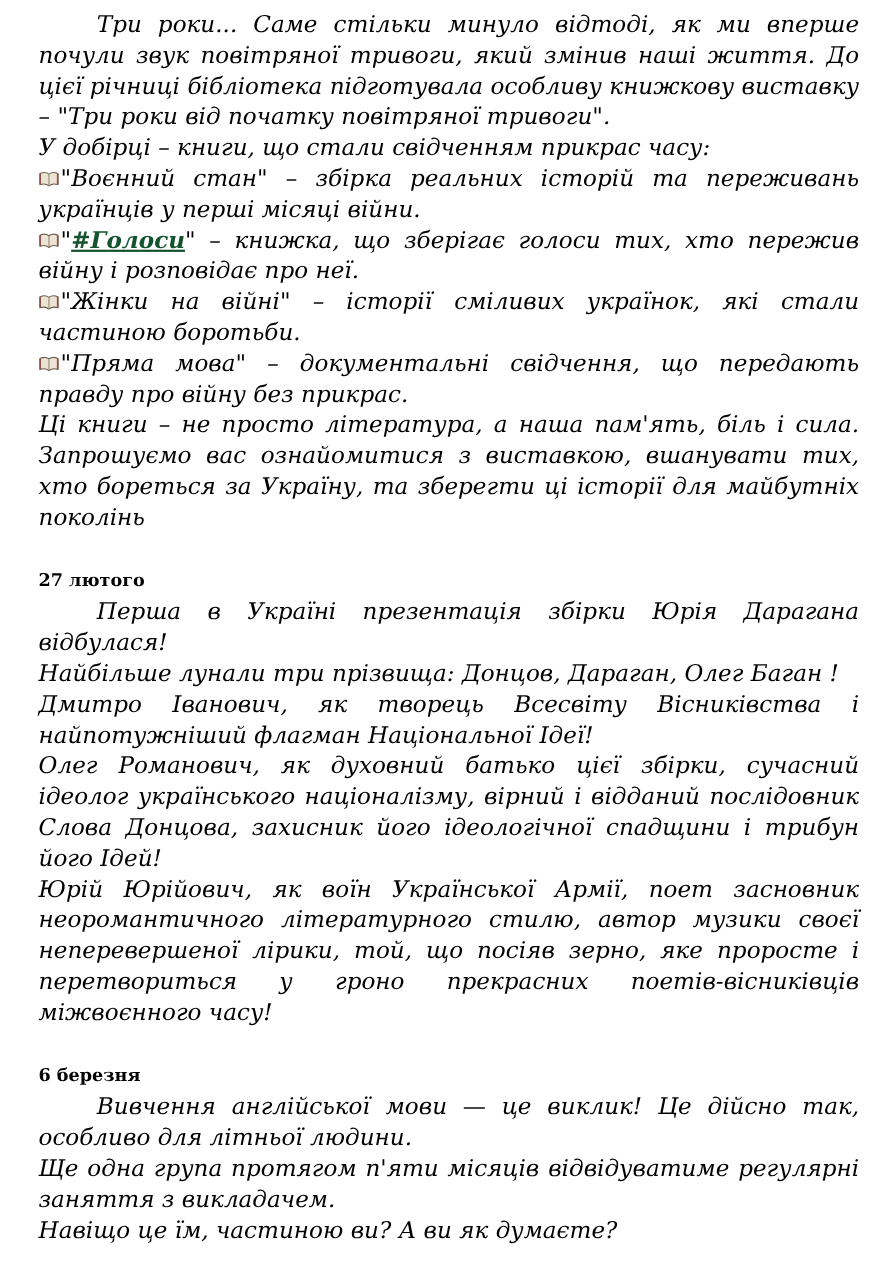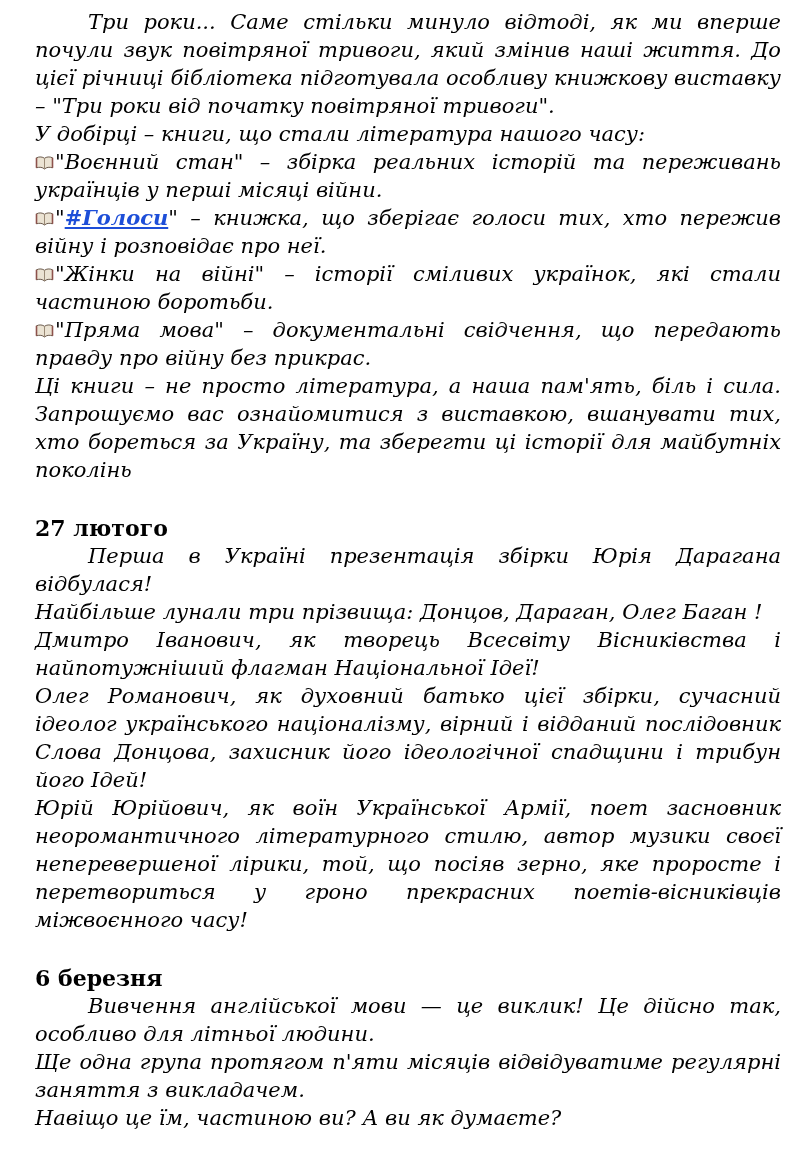--- a/index.html
+++ b/index.html
@@ -20,27 +20,27 @@
     font-style: italic;
     font-size: 21px;
     line-height: 28px;
     text-align: justify;
   }
   p { margin: 0; }
   .indent { text-indent: 53px; }
   .heading {
     font-style: normal;
     font-weight: bold;
-    font-size: 22px;
+    font-size: 16px;
     line-height: 28px;
     margin: 30px 0 0 0;
     text-align: left;
   }
   .doc-link {
-    color: #1d4ed8;
+    color: #14532d;
     font-weight: bold;
     text-decoration: underline;
     cursor: pointer;
   }
   .bold-name { font-weight: normal; }
   .book-icon {
     display: inline-block;
     width: 19px;
     height: 15px;
     margin-right: 1px;
@@ -48,21 +48,21 @@
   }
   .book-icon svg { display: block; }
 </style>
 </head>
 <body>
 
 <div class="page">
 
   <p class="indent">Три роки... Саме стільки минуло відтоді, як ми вперше почули звук повітряної тривоги, який змінив наші життя. До цієї річниці бібліотека підготувала особливу книжкову виставку – "Три роки від початку повітряної тривоги".</p>
 
-  <p>У добірці – книги, що стали література нашого часу:</p>
+  <p>У добірці – книги, що стали свідченням прикрас часу:</p>
 
   <p><span class="book-icon"><svg width="19" height="15" viewBox="0 0 19 15">
           <path d="M1.5 1.8 C4.5 0.4 7.5 0.8 9.5 2.3 C11.5 0.8 14.5 0.4 17.5 1.8 L17.5 11.8 C14.5 10.8 11.5 11.2 9.5 13 C7.5 11.2 4.5 10.8 1.5 11.8 Z" fill="#ebe3d3" stroke="#6b5a4c" stroke-width="1"></path>
           <path d="M9.5 2.3 L9.5 13" stroke="#9a8a76" stroke-width="1" fill="none"></path>
           <path d="M1.5 1.8 L1.5 11.8" stroke="#8d524c" stroke-width="1.6" fill="none"></path>
           <path d="M17.5 1.8 L17.5 11.8" stroke="#8d524c" stroke-width="1.6" fill="none"></path>
         </svg></span><span>"Воєнний стан" – збірка реальних історій та переживань українців у перші місяці війни.</span></p>
 
   <p><span class="book-icon"><svg width="19" height="15" viewBox="0 0 19 15">
           <path d="M1.5 1.8 C4.5 0.4 7.5 0.8 9.5 2.3 C11.5 0.8 14.5 0.4 17.5 1.8 L17.5 11.8 C14.5 10.8 11.5 11.2 9.5 13 C7.5 11.2 4.5 10.8 1.5 11.8 Z" fill="#ebe3d3" stroke="#6b5a4c" stroke-width="1"></path>

